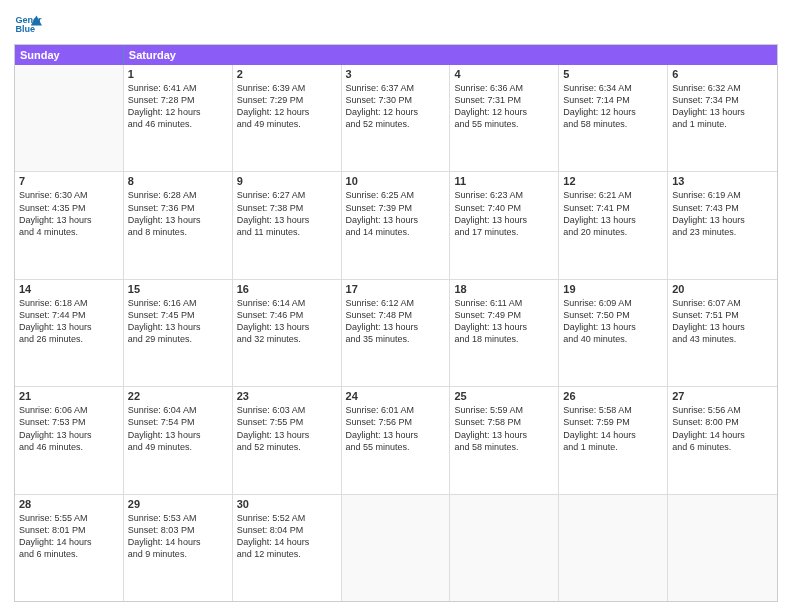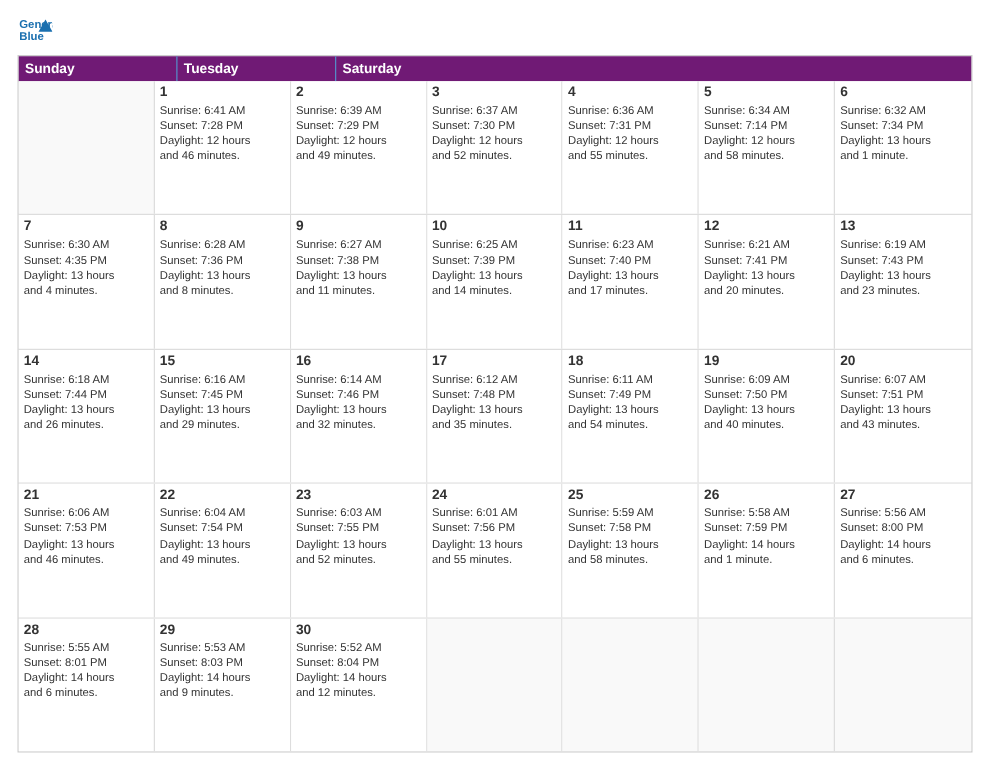--- a/index.html
+++ b/index.html
@@ -51,22 +51,22 @@
       color: #555;
     }
     .calendar {
       flex: 1;
       display: flex;
       flex-direction: column;
       border: 1px solid #ccc;
     }
     .cal-header-row {
       display: grid;
-      grid-template-columns: repeat(6, 1fr);
-      background: #701a75;
+      grid-template-columns: repeat(7, 1fr);
+      background: #8b5cf6;
     }
     .cal-header-cell {
       color: #fff;
       font-size: 11px;
       font-weight: bold;
       padding: 4px 5px;
       border-right: 1px solid #5589c5;
       text-align: left;
     }
     .cal-header-cell:last-child { border-right: none; }
@@ -125,21 +125,20 @@
     </div>
     <div class="title-block">
       <div class="cal-title"></div>
       <div class="cal-subtitle"></div>
     </div>
   </div>
 
   <div class="calendar">
     <div class="cal-header-row" id="cal-header">
         <div class="cal-header-cell">Sunday</div>
-        <div class="cal-header-cell">Tuesday</div>
         <div class="cal-header-cell">Saturday</div>
       </div>
     <div class="cal-body" id="cal-body">
         <div class="cal-week">
           <div class="cal-cell empty"></div>
           <div class="cal-cell">
             <span class="day-num">1</span>
             <span class="cell-line">Sunrise: 6:41 AM</span>
             <span class="cell-line">Sunset: 7:28 PM</span>
             <span class="cell-line">Daylight: 12 hours</span>
@@ -259,21 +258,21 @@
             <span class="cell-line">Sunrise: 6:12 AM</span>
             <span class="cell-line">Sunset: 7:48 PM</span>
             <span class="cell-line">Daylight: 13 hours</span>
             <span class="cell-line">and 35 minutes.</span>
           </div>
           <div class="cal-cell">
             <span class="day-num">18</span>
             <span class="cell-line">Sunrise: 6:11 AM</span>
             <span class="cell-line">Sunset: 7:49 PM</span>
             <span class="cell-line">Daylight: 13 hours</span>
-            <span class="cell-line">and 54 minutes.</span>
+            <span class="cell-line">and 18 minutes.</span>
           </div>
           <div class="cal-cell">
             <span class="day-num">19</span>
             <span class="cell-line">Sunrise: 6:09 AM</span>
             <span class="cell-line">Sunset: 7:50 PM</span>
             <span class="cell-line">Daylight: 13 hours</span>
             <span class="cell-line">and 40 minutes.</span>
           </div>
           <div class="cal-cell">
             <span class="day-num">20</span>

